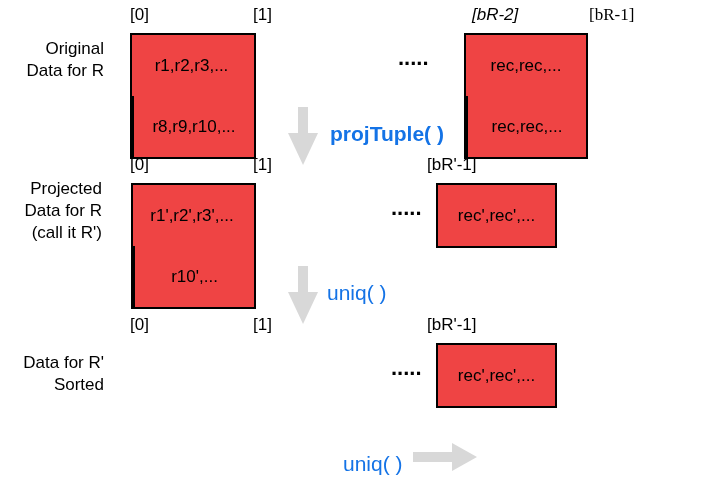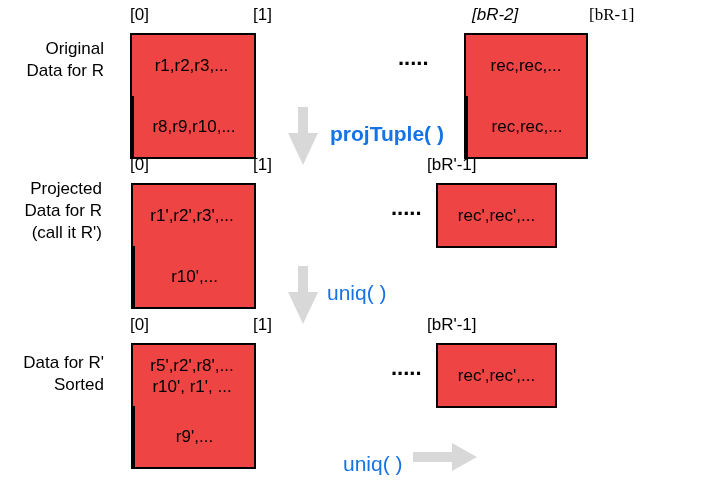--- a/index.html
+++ b/index.html
@@ -101,29 +101,20 @@
 
   <div class="row-label" style="left:0px; top:352px; width:104px;">
     <div>Data for R'</div>
     <div>Sorted</div>
   </div>
 
   <div class="idx" style="left:130px; top:315px;">[0]</div>
   <div class="idx" style="left:253px; top:315px;">[1]</div>
   <div class="idx" style="left:427px; top:315px;">[bR'-1]</div>
 
-  <div class="box-group" style="left:131px; top:343px;">
-    <div class="cell" style="width:118px;">
-      <span>r5',r2',r8',...</span>
-      <span>r10', r1', ...</span>
-    </div>
-    <div class="cell" style="width:119px;">
-      <span>r9',...</span>
-    </div>
-  </div>
 
   <div class="dots" style="left:391px; top:355px;">.....</div>
 
   <div class="box-group" style="left:436px; top:343px;">
     <div class="cell" style="width:117px;">
       <span>rec',rec',...</span>
     </div>
   </div>
 
   <div class="fn" style="left:343px; top:452px;">uniq( )</div>

